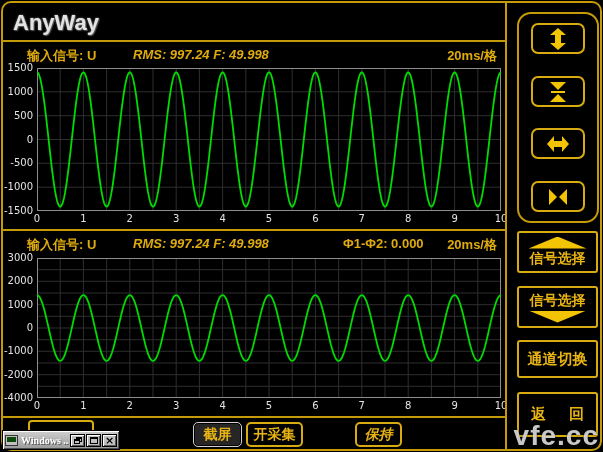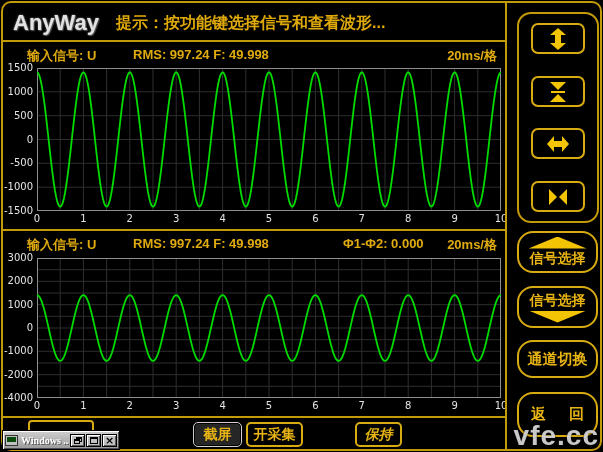--- a/index.html
+++ b/index.html
@@ -13,35 +13,35 @@
   #logo{position:absolute;left:13px;top:10px;font-size:22px;font-weight:bold;
         color:#e3e3e3;letter-spacing:0px;text-shadow:1px 1px 1px #555, 0 0 2px #999;}
   #prompt{position:absolute;left:116px;top:13px;font-size:16px;font-weight:bold;color:#dfa90a;}
 
   
   .panel{position:absolute;left:3px;width:502px;}
   #panel1{top:42px;height:187px;}
   #panel2{top:231px;height:185px;}
   .phead{position:absolute;top:5px;left:0;width:100%;height:16px;font-size:13px;font-weight:bold;color:#e0ab0e;}
   .phead .sig{position:absolute;left:24px;}
-  .phead .rms{position:absolute;left:130px;}
+  .phead .rms{position:absolute;left:130px;font-style:italic;}
   .phead .phase{position:absolute;left:340px;}
   .phead .scale{position:absolute;right:8px;text-align:center;}
   .plot{position:absolute;background:#000;}
   #plot1{left:34px;top:26px;width:464px;height:143px;}
   #plot2{left:34px;top:27px;width:464px;height:140px;}
   .plot svg{display:block;width:100%;height:100%;}
   .ytick{position:absolute;left:0;text-align:right;font-size:10px;color:#e4e4e4;font-family:"DejaVu Sans",sans-serif;}
   .xtick{position:absolute;transform:translateX(-50%);font-size:10px;color:#e4e4e4;font-family:"DejaVu Sans",sans-serif;}
 
   
   #zoomgroup{position:absolute;left:517px;top:12px;width:82px;height:211px;border:2px solid #c49a08;border-radius:14px;}
   .iconbtn{position:absolute;left:12px;width:54px;height:31px;border:2px solid #d8ab10;border-radius:7px;
            display:flex;align-items:center;justify-content:center;background:#000;cursor:pointer;}
-  .sbtn{position:absolute;left:517px;width:81px;border:2px solid #d8ab10;border-radius:16px;background:#000;
+  .sbtn{position:absolute;left:517px;width:81px;border:2px solid #d8ab10;border-radius:3px;background:#000;
         display:flex;flex-direction:column;align-items:center;justify-content:center;cursor:pointer;}
   .sbtn .lbl{font-size:14px;font-weight:bold;color:#e8b414;white-space:nowrap;}
   .tri-up{width:58px;height:12px;background:#f2c404;clip-path:polygon(50% 0,100% 100%,0 100%);margin-bottom:1px;}
   .tri-down{width:58px;height:12px;background:#f2c404;clip-path:polygon(0 0,100% 0,50% 100%);margin-top:1px;}
   #btn-signal-up{top:231px;height:42px;}
   #btn-signal-down{top:286px;height:42px;}
   #btn-channel{top:340px;height:38px;}
   #btn-return{top:392px;height:45px;}
   #btn-return .row{display:flex;width:100%;justify-content:space-between;padding:0 12px;}
 
@@ -78,21 +78,20 @@
   #watermark{position:absolute;right:4px;bottom:0px;font-size:28px;font-weight:bold;letter-spacing:1px;
              color:rgba(228,228,228,0.88);z-index:20;text-shadow:0 0 2px rgba(0,0,0,.8);}
 </style>
 </head>
 <body>
 
 <div id="app">
   <div class="frame"></div>
 
   <div id="logo">AnyWay</div>
-  <div id="prompt">提示：按功能键选择信号和查看波形...</div>
   <div class="hline" style="top:40px"></div>
 
   <div class="panel" id="panel1">
     <div class="phead">
       <span class="sig">输入信号: U</span>
       <span class="rms">RMS: 997.24 F: 49.998</span>
       <span class="scale">20ms/格</span>
     </div>
     <div class="plot" id="plot1">
       <svg viewBox="0 0 464 143">

